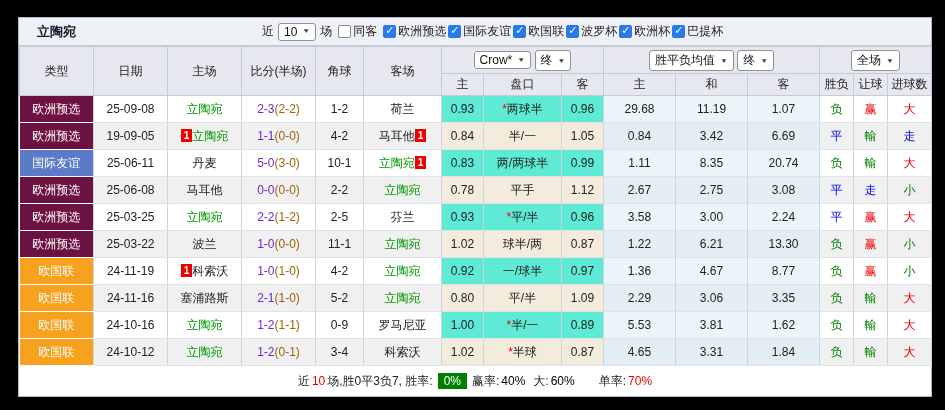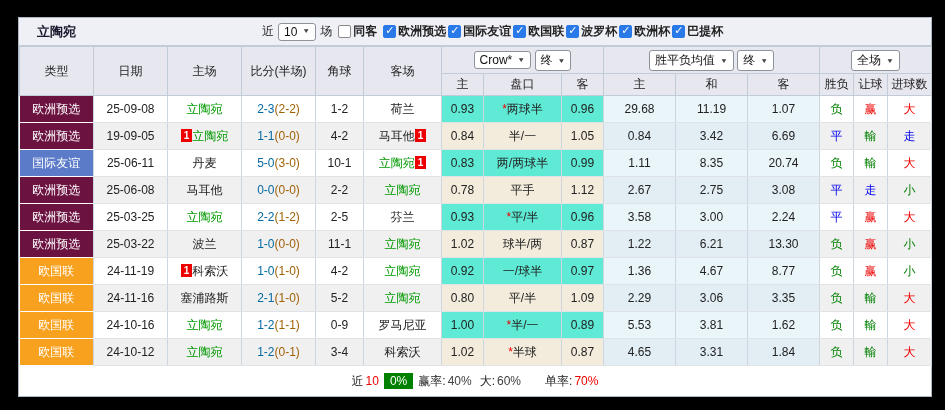--- a/index.html
+++ b/index.html
@@ -12,51 +12,51 @@
     display:flex;align-items:center;font-size:12px;color:#222;}
   .toolbar .title{font-weight:bold;font-size:13px;color:#1b1b2f;margin-left:18px;width:225px;}
   .controls{display:flex;align-items:center;gap:4px;}
   .sel{display:inline-flex;align-items:center;gap:5px;background:#fff;border:1px solid #8d929c;
     border-radius:3px;padding:1px 5px;font-size:12px;color:#111;cursor:default;}
   .sel .arr{font-size:8px;color:#444;transform:scaleY(.8);}
   .cb{display:inline-block;width:13px;height:13px;border:1px solid #8a8a8a;border-radius:2px;
     background:#fff;box-sizing:border-box;vertical-align:-2px;}
   .cb.checked{background:#2979E8;border-color:#2979E8;position:relative;}
   .cb.checked::after{content:"✓";position:absolute;left:1px;top:-2px;color:#fff;font-size:11px;font-weight:bold;}
-  .filter{display:inline-flex;align-items:center;gap:2px;margin-left:2px;font-weight:bold;}
+  .filter{display:inline-flex;align-items:center;gap:2px;margin-left:2px;}
 
   
   table{border-collapse:collapse;table-layout:fixed;width:912px;font-size:12px;padding-left:12px;}
   thead th{background:#E7E7F0;border:1px solid #C2CBD8;font-weight:normal;color:#222;
     text-align:center;padding:1px 0;}
   thead tr.grp th{height:24px;}
   thead tr.sub th{height:19px;}
   tbody td{border-right:1px solid #CDD5DE;border-bottom:1px solid #DFE3E8;height:26px;
     text-align:center;color:#222;vertical-align:middle;padding:0;}
   tbody tr:nth-child(even){background:#F0F0F0;}
   td.odds{background:#5eead4;}  tbody tr:nth-child(even) td.odds{background:#F3ECDC;}
   td.avg{background:#EAF5FA;}   tbody tr:nth-child(even) td.avg{background:#E2EEF4;}
   td.type{padding:0;border-bottom:1px solid #fff;color:#fff;}
   td[data-type="欧洲预选"]{background:#6C1240;}
   td[data-type="国际友谊"]{background:#5B7AC8;}
   td[data-type="欧国联"]{background:#F8A11E;}
   span[data-team="立陶宛"]{color:#009900;}
   td[data-res="负"],td[data-res="小"],td[data-res="輸"]{color:#008000;}
   td[data-res="平"],td[data-res="走"]{color:#0000EE;}
   td[data-res="赢"],td[data-res="大"]{color:#EE0000;}
-  .ft{color:#0369a1;} .ht{color:#a16207;}
+  .ft{color:#6d28d9;} .ht{color:#a16207;}
   .star{color:#EE0000;}
   .card{display:inline-block;background:#EE0000;color:#fff;font-size:10px;line-height:13px;
     padding:0 3px;font-weight:bold;vertical-align:1px;}
   .card:empty{display:none;}
 
   
   .footer{height:30px;display:flex;align-items:center;justify-content:center;gap:2px;
     font-size:12px;color:#222;background:#fff;}
-  .f-red{color:#EE0000;} .f-blue{color:#404040;}
+  .f-red{color:#EE0000;} .f-blue{color:#000000;}
   .rate-badge{background:#008000;color:#fff;padding:1px 6px;margin:0 3px;}
 </style>
 </head>
 <body>
 
 <div class="frame">
 <div class="panel">
 
   <div class="toolbar">
     <span class="title">立陶宛</span>
@@ -329,20 +329,21 @@
         <td data-res="负">负</td>
         <td data-res="輸">輸</td>
         <td data-res="大">大</td>
       </tr>
         </tbody>
   </table>
 
   <div class="footer">
     <span>近</span>
         <span class="f-red">10</span>
+        <span>场,胜0平3负7, 胜率:</span>
         <span class="rate-badge">0%</span>
     <span>赢率:</span>
         <span class="f-blue">40%</span>
     <span style="margin-left:6px">大:</span>
         <span class="f-blue">60%</span>
     <span style="margin-left:22px">单率:</span>
         <span class="f-red">70%</span>
   </div>
 
 </div>

